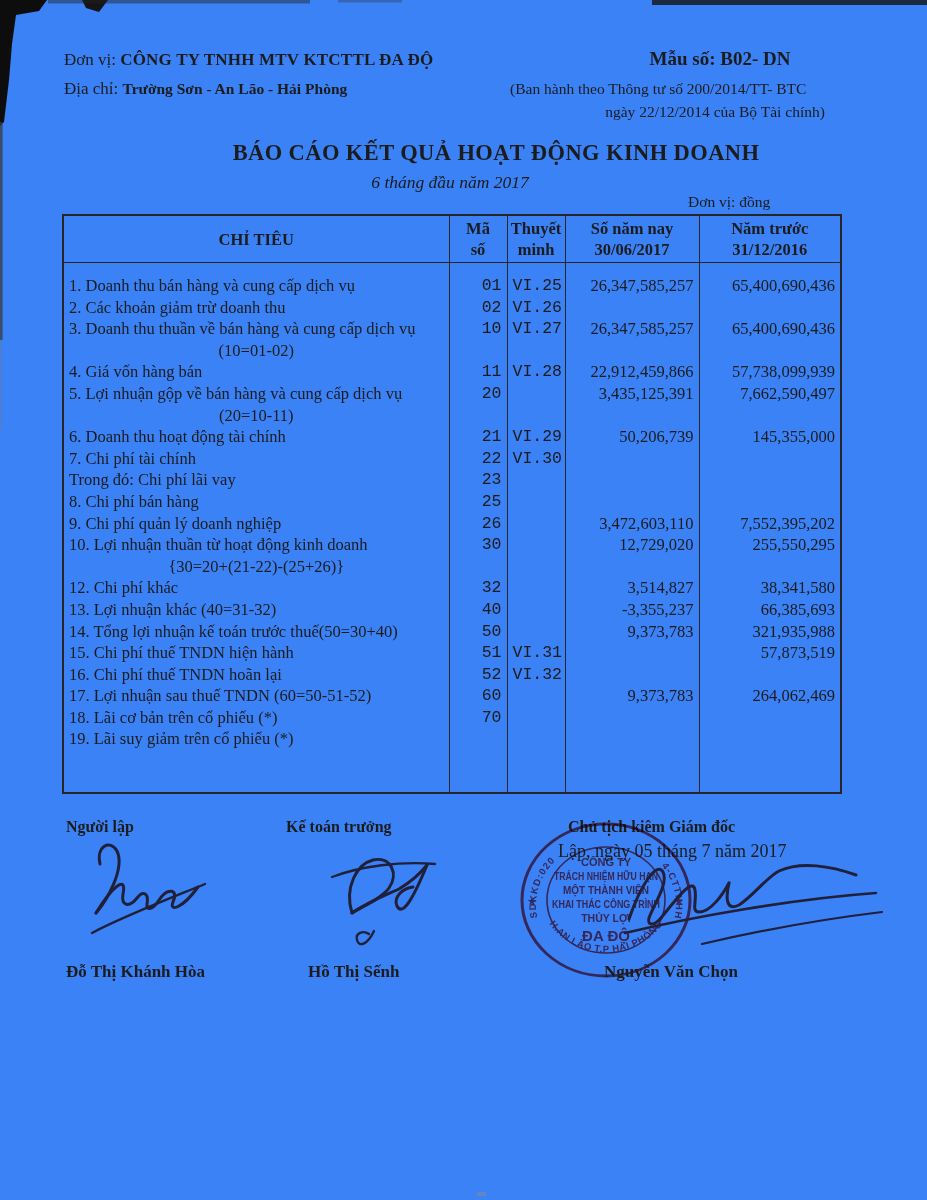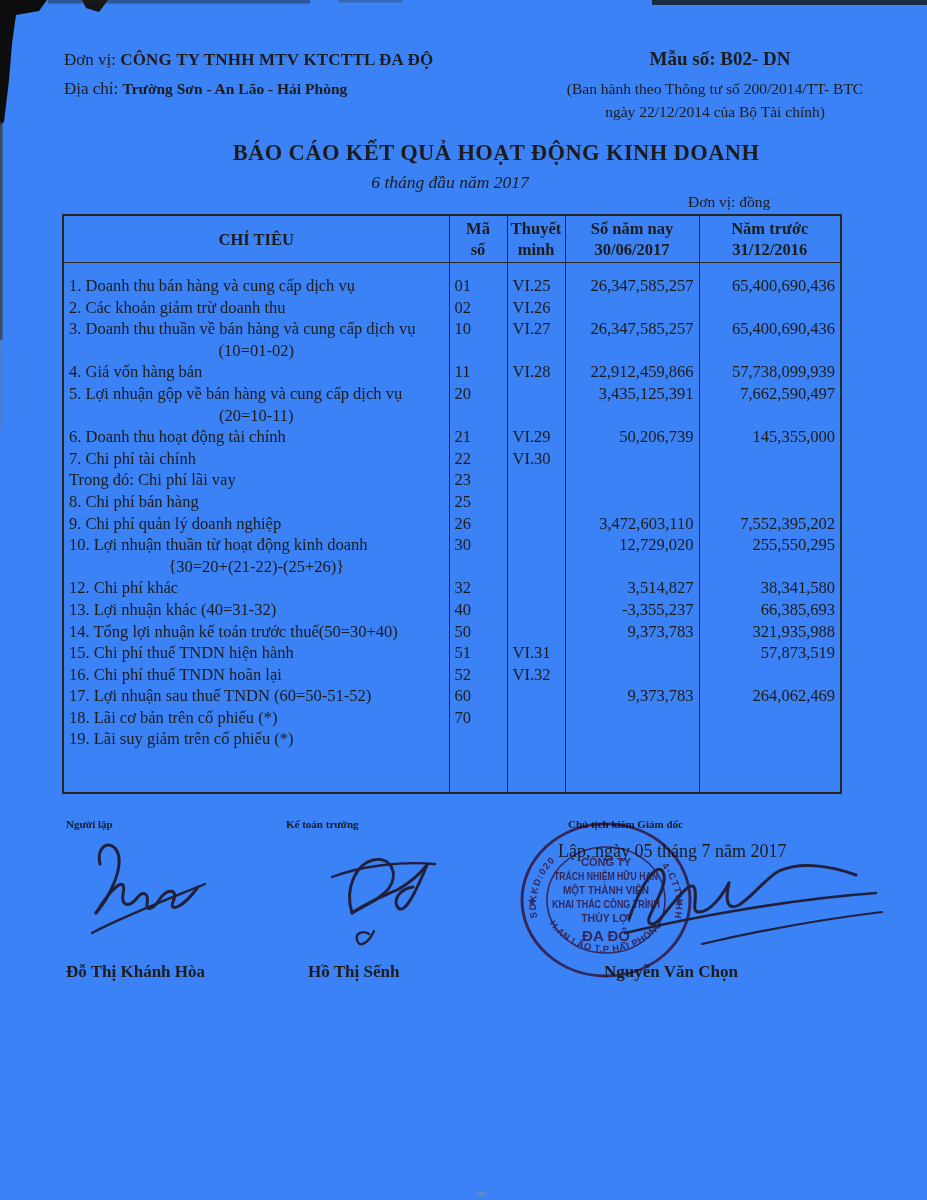--- a/index.html
+++ b/index.html
@@ -10,21 +10,21 @@
     color:#1c1c1c;
   }
   .abs { position:absolute; }
 
   
   .unit-line   { left:64px; top:50px; font-size:17px; }
   .unit-line b { letter-spacing:.2px; }
   .addr-line   { left:64px; top:79px; font-size:17px; }
   .addr-line b { font-size:15.5px; }
   .form-no     { left:530px; top:48px; width:380px; text-align:center; font-size:19px; font-weight:bold; }
-  .form-l2     { left:510px; top:80px; width:410px; text-align:center; font-size:15.5px; }
+  .form-l2     { left:510px; top:80px; width:410px; text-align:left; font-size:15.5px; }
   .form-l3     { left:510px; top:103px; width:410px; text-align:center; font-size:15.5px; }
 
   .title    { left:0; top:140px; width:900px; text-align:center; font-size:22.5px; font-weight:bold; letter-spacing:.4px;margin-left:46px; }
   .subtitle { left:0; top:172px; width:900px; text-align:center; font-size:17.5px; font-style:italic; }
   .curr-note{ left:688px; top:193px; width:160px; font-size:15.5px; }
 
   
   .rpt {
     position:absolute; left:62px; top:214px; width:778px;
     border-collapse:collapse; table-layout:fixed; font-size:16.5px;
@@ -35,27 +35,27 @@
     padding:0 5px; overflow:hidden;
   }
   .rpt thead th {
     border-bottom:1.6px solid #262626; font-weight:bold; text-align:center;
     padding:2px 3px; line-height:21px; vertical-align:middle;
   }
   .rpt tbody td { line-height:21.6px; vertical-align:top; }
   .rpt tbody tr:first-child td { padding-top:12px; }
   .rpt tbody tr:last-child td  { padding-bottom:42px; }
   .c-label { text-align:left; }
-  .c-ctr   { text-align:left; }
+  .c-ctr   { text-align:right;font-family:Liberation Mono, monospace; }
   .c-num   { text-align:right; }
   .formula { text-align:center; }
 
   
   .date-line   { left:558px; top:793px; font-size:18px;margin-top:48px; }
-  .sig-title   { font-size:11px; font-weight:bold; }
+  .sig-title   { font-size:16px; font-weight:bold; }
   .sig-t1 { left:66px;  top:818px; }
   .sig-t2 { left:286px; top:818px; }
   .sig-t3 { left:568px; top:818px; }
   .sig-name { font-size:17px; font-weight:bold; }
   .sig-n1 { left:66px;  top:962px; }
   .sig-n2 { left:308px; top:962px;text-align:center; }
   .sig-n3 { left:604px; top:962px; }
 
   .stamp-box { left:516px; top:818px; width:180px; height:164px; mix-blend-mode:multiply; opacity:.93; }
   .st-ring-text { font-family:"Liberation Sans","DejaVu Sans",sans-serif; font-weight:bold; font-size:9.5px; letter-spacing:1.1px; }

